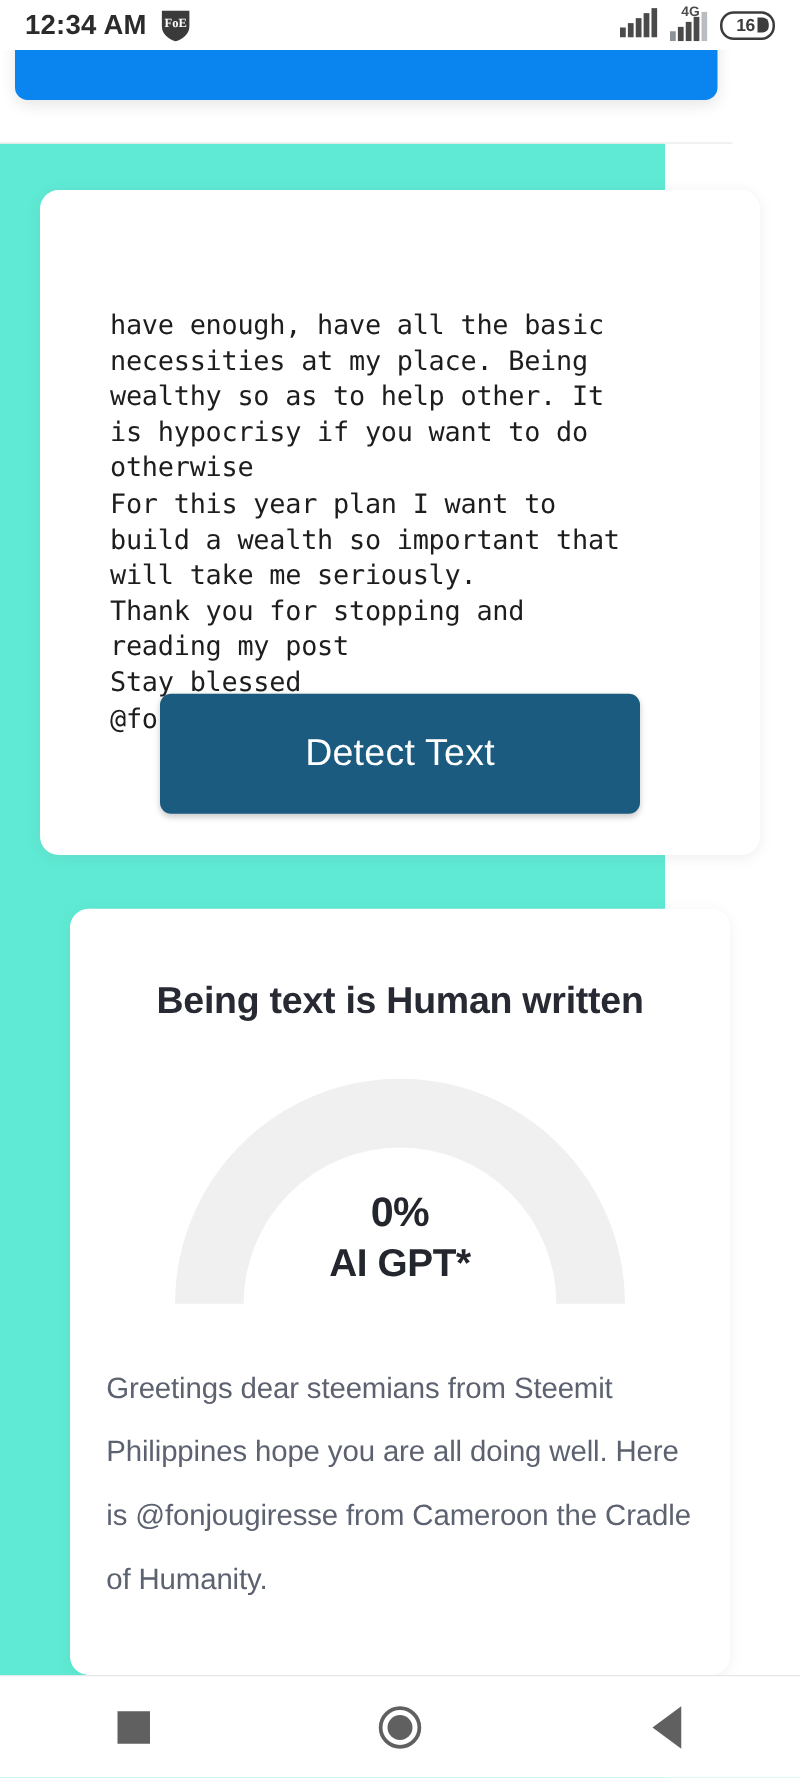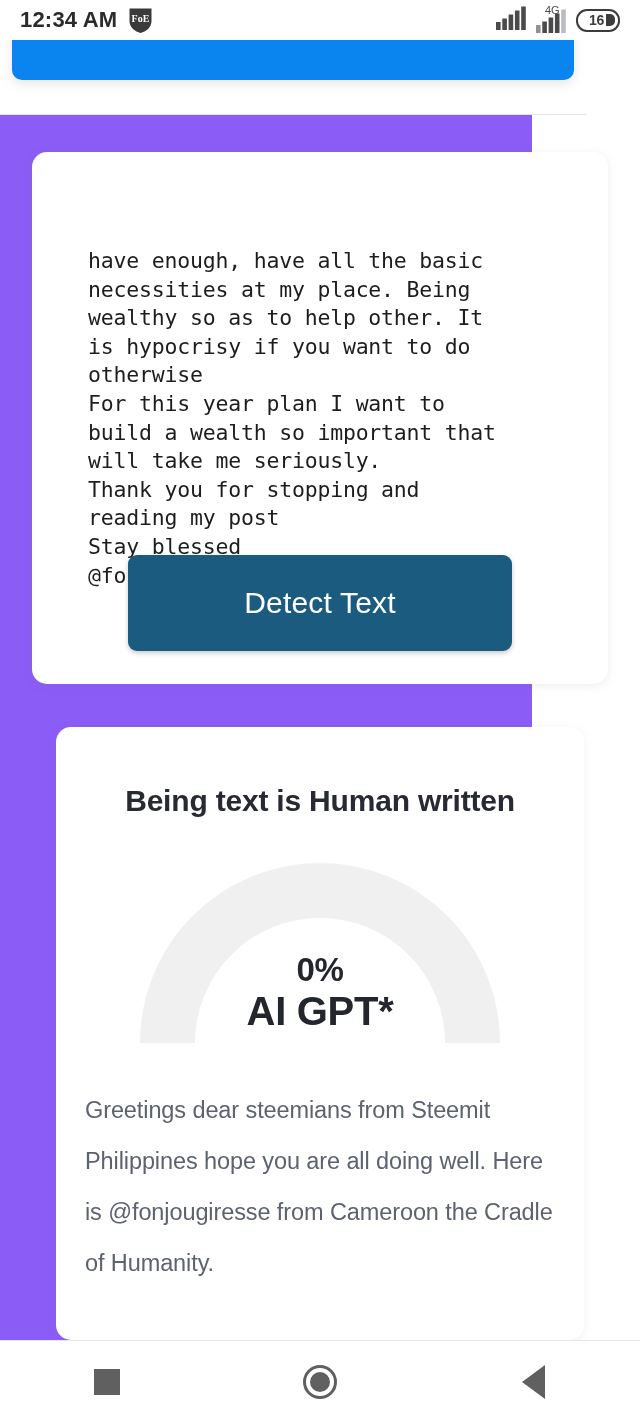--- a/index.html
+++ b/index.html
@@ -2,21 +2,21 @@
 <html><head>
 <meta charset="utf-8">
 <style>
   * { margin:0; padding:0; box-sizing:border-box; }
   html, body {
     width:640px; height:1422px;
     background:#ffffff;
     font-family:"Liberation Sans", sans-serif;
     overflow:hidden;
   }
-  #screen { position:relative; width:532px; height:1422px; background:#8b5cf6; }
+  #screen { position:relative; width:532px; height:1422px; background:#5eead4; }
 
   
   .statusbar{
     position:absolute; top:0; left:0; width:640px; height:40px;
     background:#ffffff; z-index:40;
     display:flex; align-items:center; justify-content:space-between;
     padding:0 20px;
   }
   .sb-left{ display:flex; align-items:center; gap:11px; }
   .sb-time{ font-size:22px; font-weight:bold; color:#2b2b2b; letter-spacing:.2px; }
@@ -25,21 +25,21 @@
 
   .batt{
     width:44px; height:23px; border:2.5px solid #3c3c3c; border-radius:11px;
     display:flex; align-items:center; justify-content:center; position:relative;
   }
   .batt-num{ font-size:14px; font-weight:bold; color:#3c3c3c; letter-spacing:-.3px; margin-right:3px;}
   .batt::after{
     content:""; position:absolute; right:3px; top:3.5px; bottom:3.5px; width:9px;
     background:#3c3c3c; border-radius:0 5px 5px 0;
   }
-  .fourg{ font-size:11px; font-weight:normal; color:#4a4a4a; position:absolute; top:-3px; left:9px;}
+  .fourg{ font-size:11px; font-weight:bold; color:#4a4a4a; position:absolute; top:-3px; left:9px;}
   .sigwrap{ position:relative; display:flex; align-items:flex-end; height:26px;}
 
   
   .banner-shell{
     position:absolute; top:0; left:0; width:640px; height:115px;
     background:#ffffff; overflow:hidden; z-index:10;
   }
   .banner{
     position:absolute; left:12px; top:-20px; width:562px; height:100px;
     background:#0a84ef; border-radius:0 0 10px 10px;
@@ -84,21 +84,21 @@
   }
   .verdict{
     position:absolute; top:57px; left:0; width:528px; text-align:center;
     font-size:30px; font-weight:bold; color:#272a33; letter-spacing:-.2px;
   }
   .gauge{ position:absolute; left:84px; top:134px; width:360px; height:185px; }
   .gauge-label{
     position:absolute; left:0; top:222px; width:528px; text-align:center;
   }
   .gauge-pct{ font-size:33px; font-weight:bold; color:#24262e; line-height:42px; letter-spacing:-.4px;}
-  .gauge-sub{ font-size:40px; font-weight:bold; color:#24262e; line-height:40px; letter-spacing:-.3px;}
+  .gauge-sub{ font-size:31px; font-weight:bold; color:#24262e; line-height:40px; letter-spacing:-.3px;}
 
   .body-text{
     position:absolute; left:29px; top:358px; width:470px;
     font-size:23.5px; line-height:51px; color:#5d6270; letter-spacing:-.1px;
   }
 
   
   .navbar{
     position:absolute; left:0; top:1340px; width:640px; height:82px;
     background:#ffffff; border-top:1px solid #e6e7e9;

